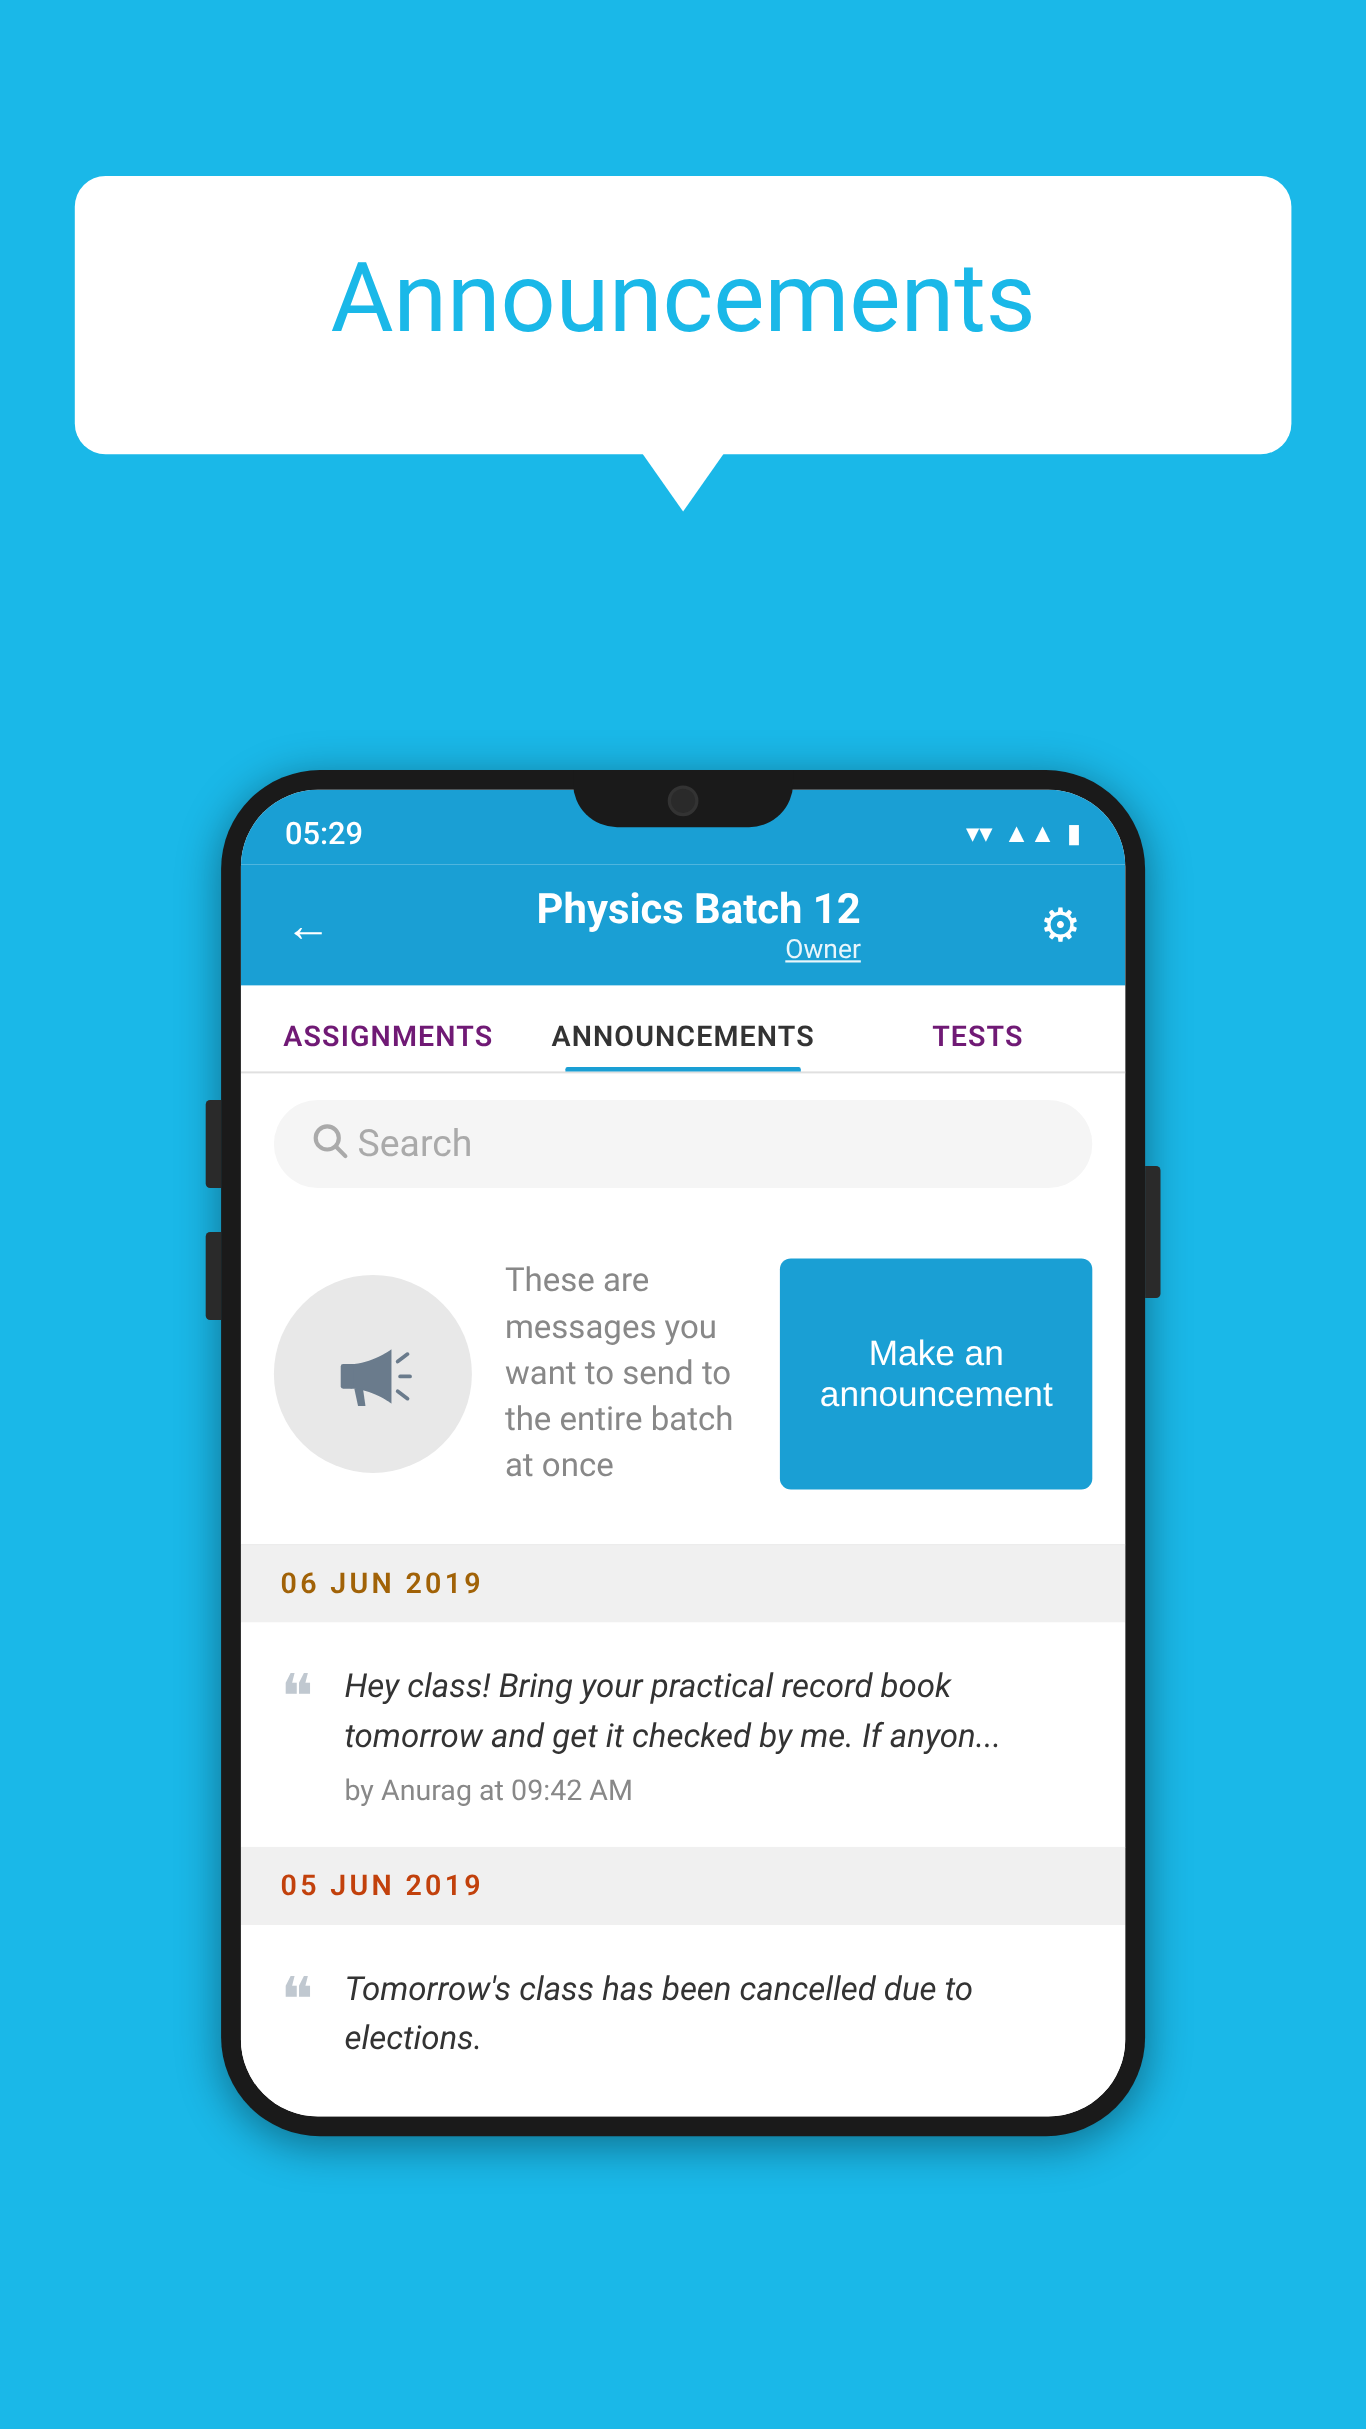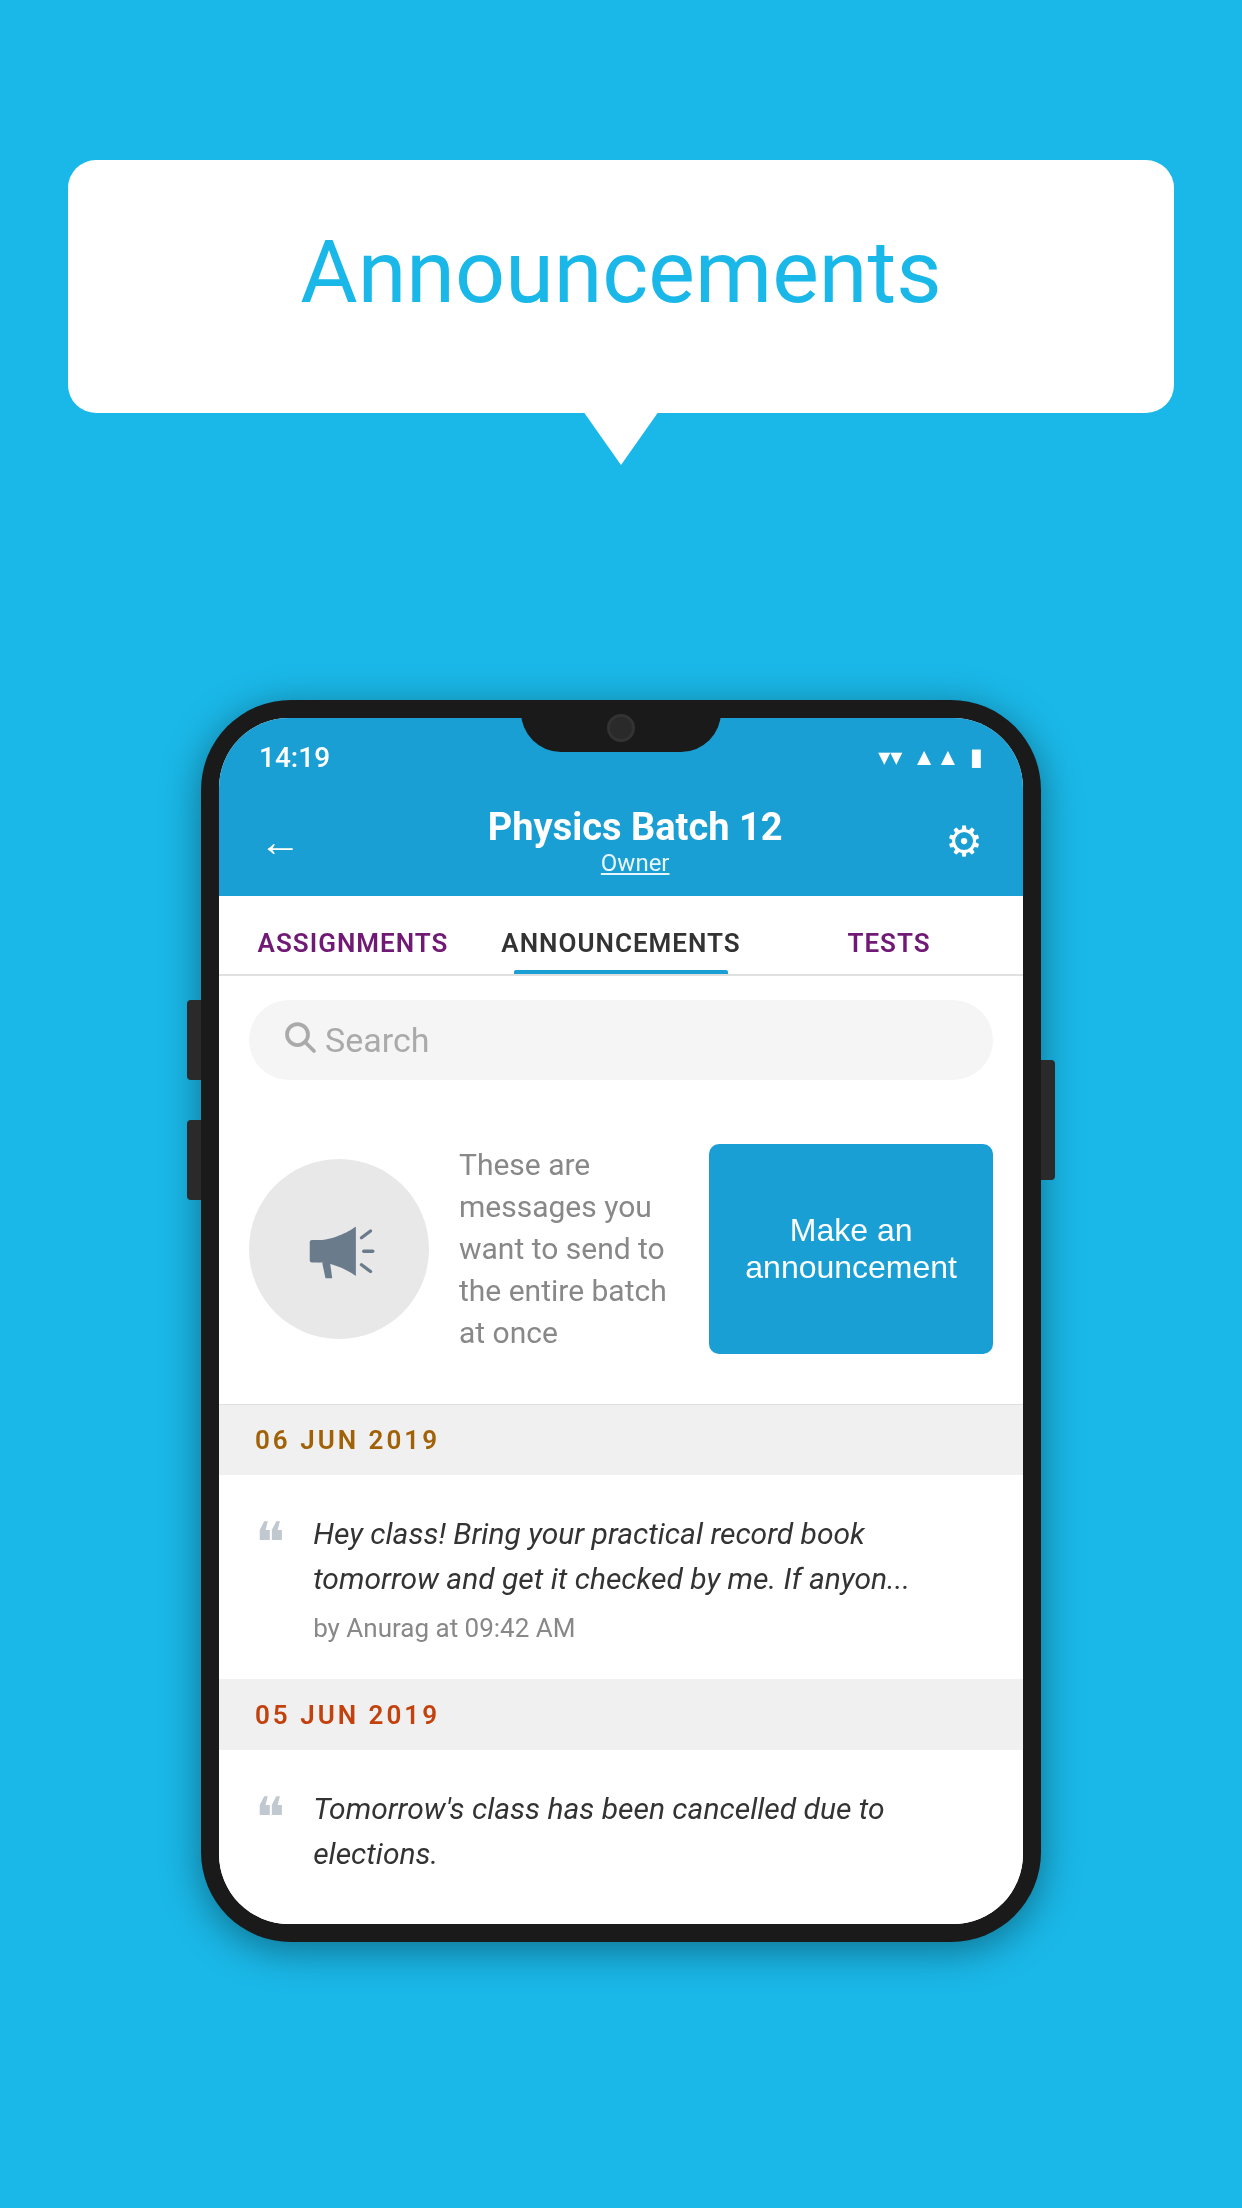--- a/index.html
+++ b/index.html
@@ -173,21 +173,21 @@
       padding: 0 40px;
     }
 
     .back-arrow {
       color: white;
       font-size: 42px;
       cursor: pointer;
     }
 
     .header-center {
-      text-align: center;
+      text-align: right;
       margin-left: 24px;
     }
 
     .header-title {
       color: white;
       font-size: 38px;
       font-weight: 700;
     }
 
     .header-subtitle {
@@ -390,21 +390,21 @@
   <div class="phone-outer">
     <div class="phone-notch"></div>
     <div class="phone-camera"></div>
     <div class="phone-side-btn-left"></div>
     <div class="phone-side-btn-left2"></div>
     <div class="phone-side-btn-right"></div>
 
     <div class="phone-screen">
 
       <div class="status-bar">
-        <span class="status-time">14:19</span>
+        <span class="status-time">05:29</span>
         <div class="status-icons">
           <span class="wifi-icon">▾▾</span>
           <span class="signal-icon">▲▲</span>
           <span class="battery-icon">▮</span>
         </div>
       </div>
 
       <div class="app-header">
         <span class="back-arrow">←</span>
         <div class="header-center">

